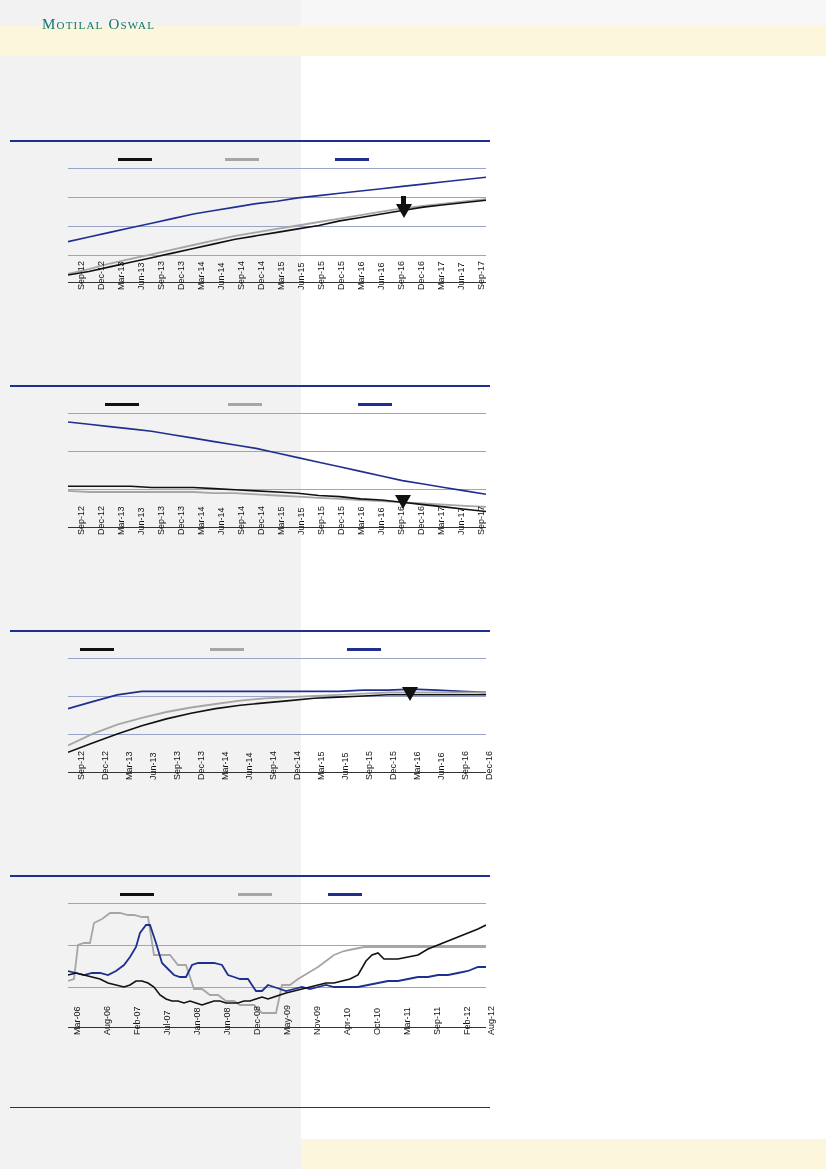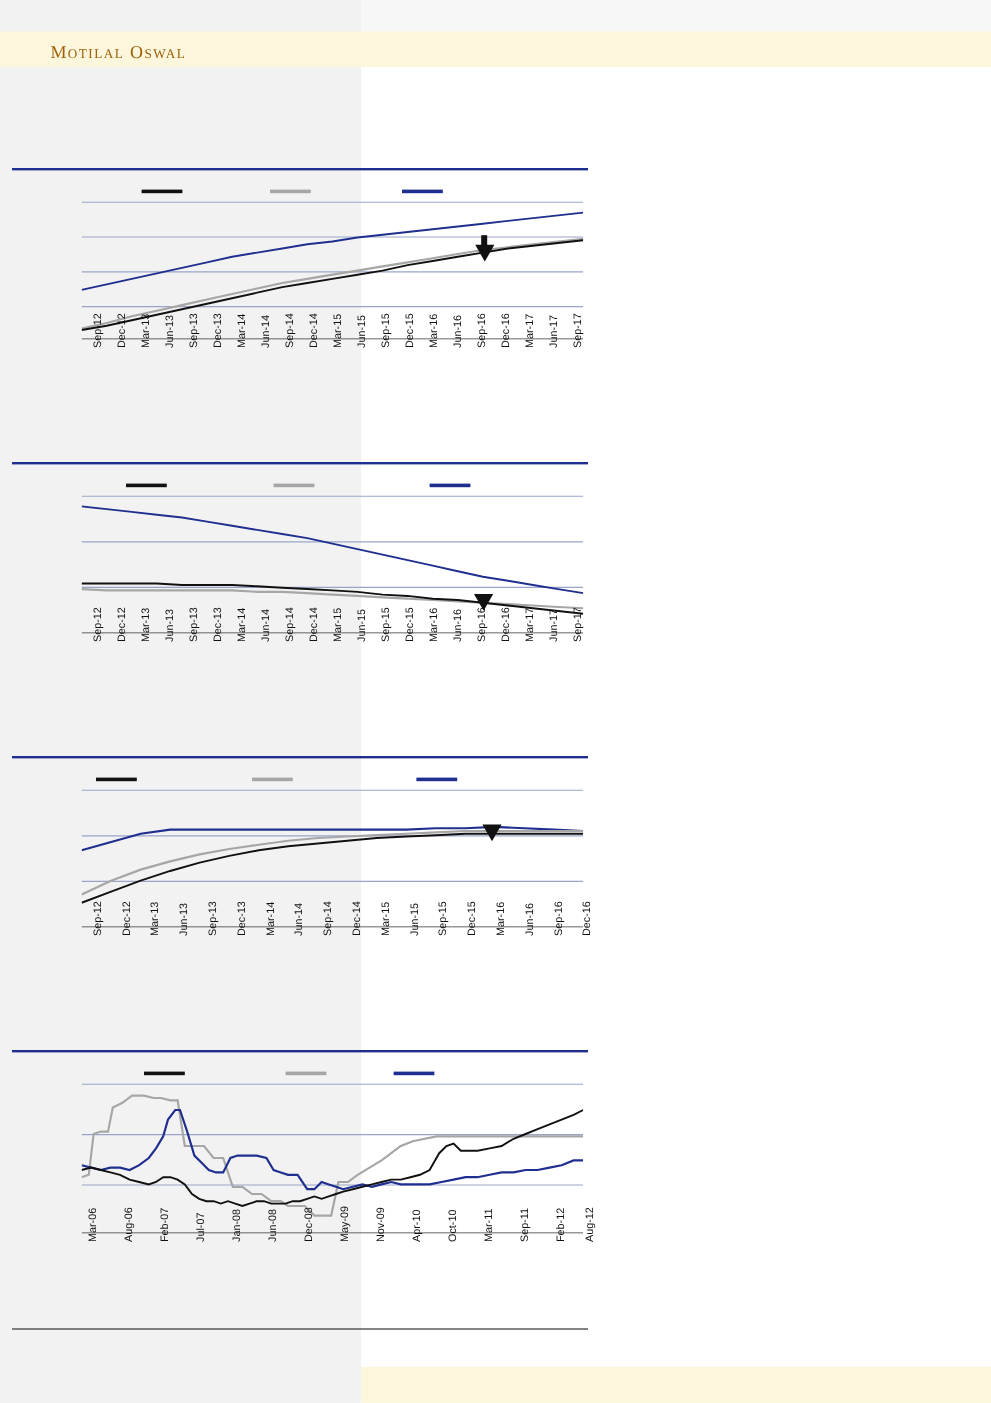--- a/index.html
+++ b/index.html
@@ -45,26 +45,26 @@
   }
   .footer-band {
     position: absolute;
     left: 301px; top: 1139px;
     width: 525px;
     height: 30px;
     background: #fbf6dc;
   }
   .brand {
     position: absolute;
-    left: 42px; top: 36px;
+    left: 42px; top: 16px;
     font-family: "Liberation Serif", serif;
     font-size: 15px;
     font-variant: small-caps;
     letter-spacing: 1.2px;
-    color: #a16207;
+    color: #0f766e;
   }
   .content-col {
     position: absolute;
     left: 301px; top: 56px;
     width: 525px;
     height: 1083px;
     background: #ffffff;
   }
 
   

